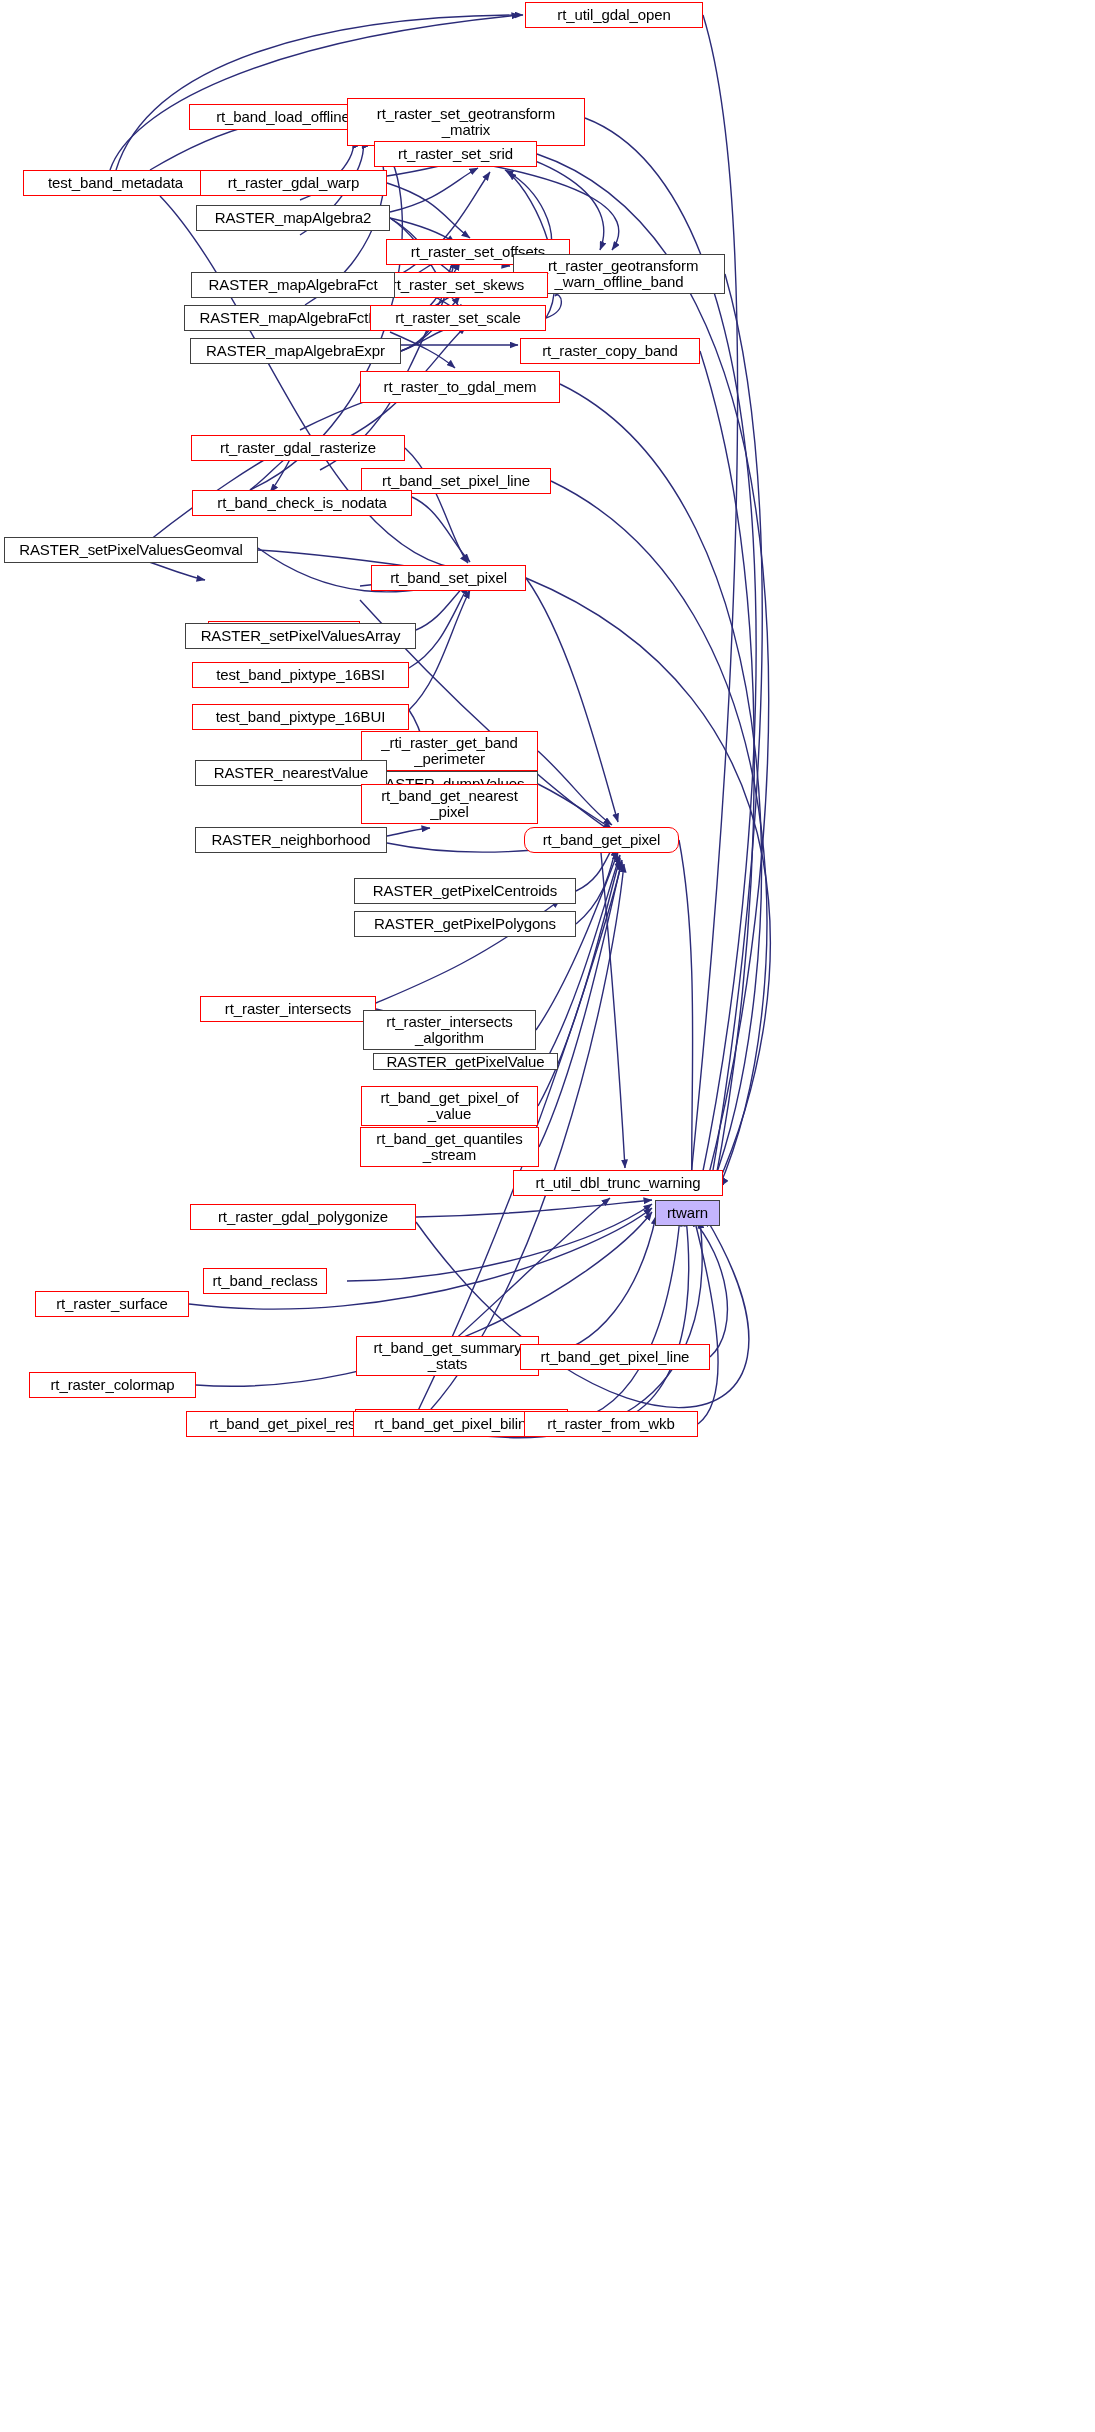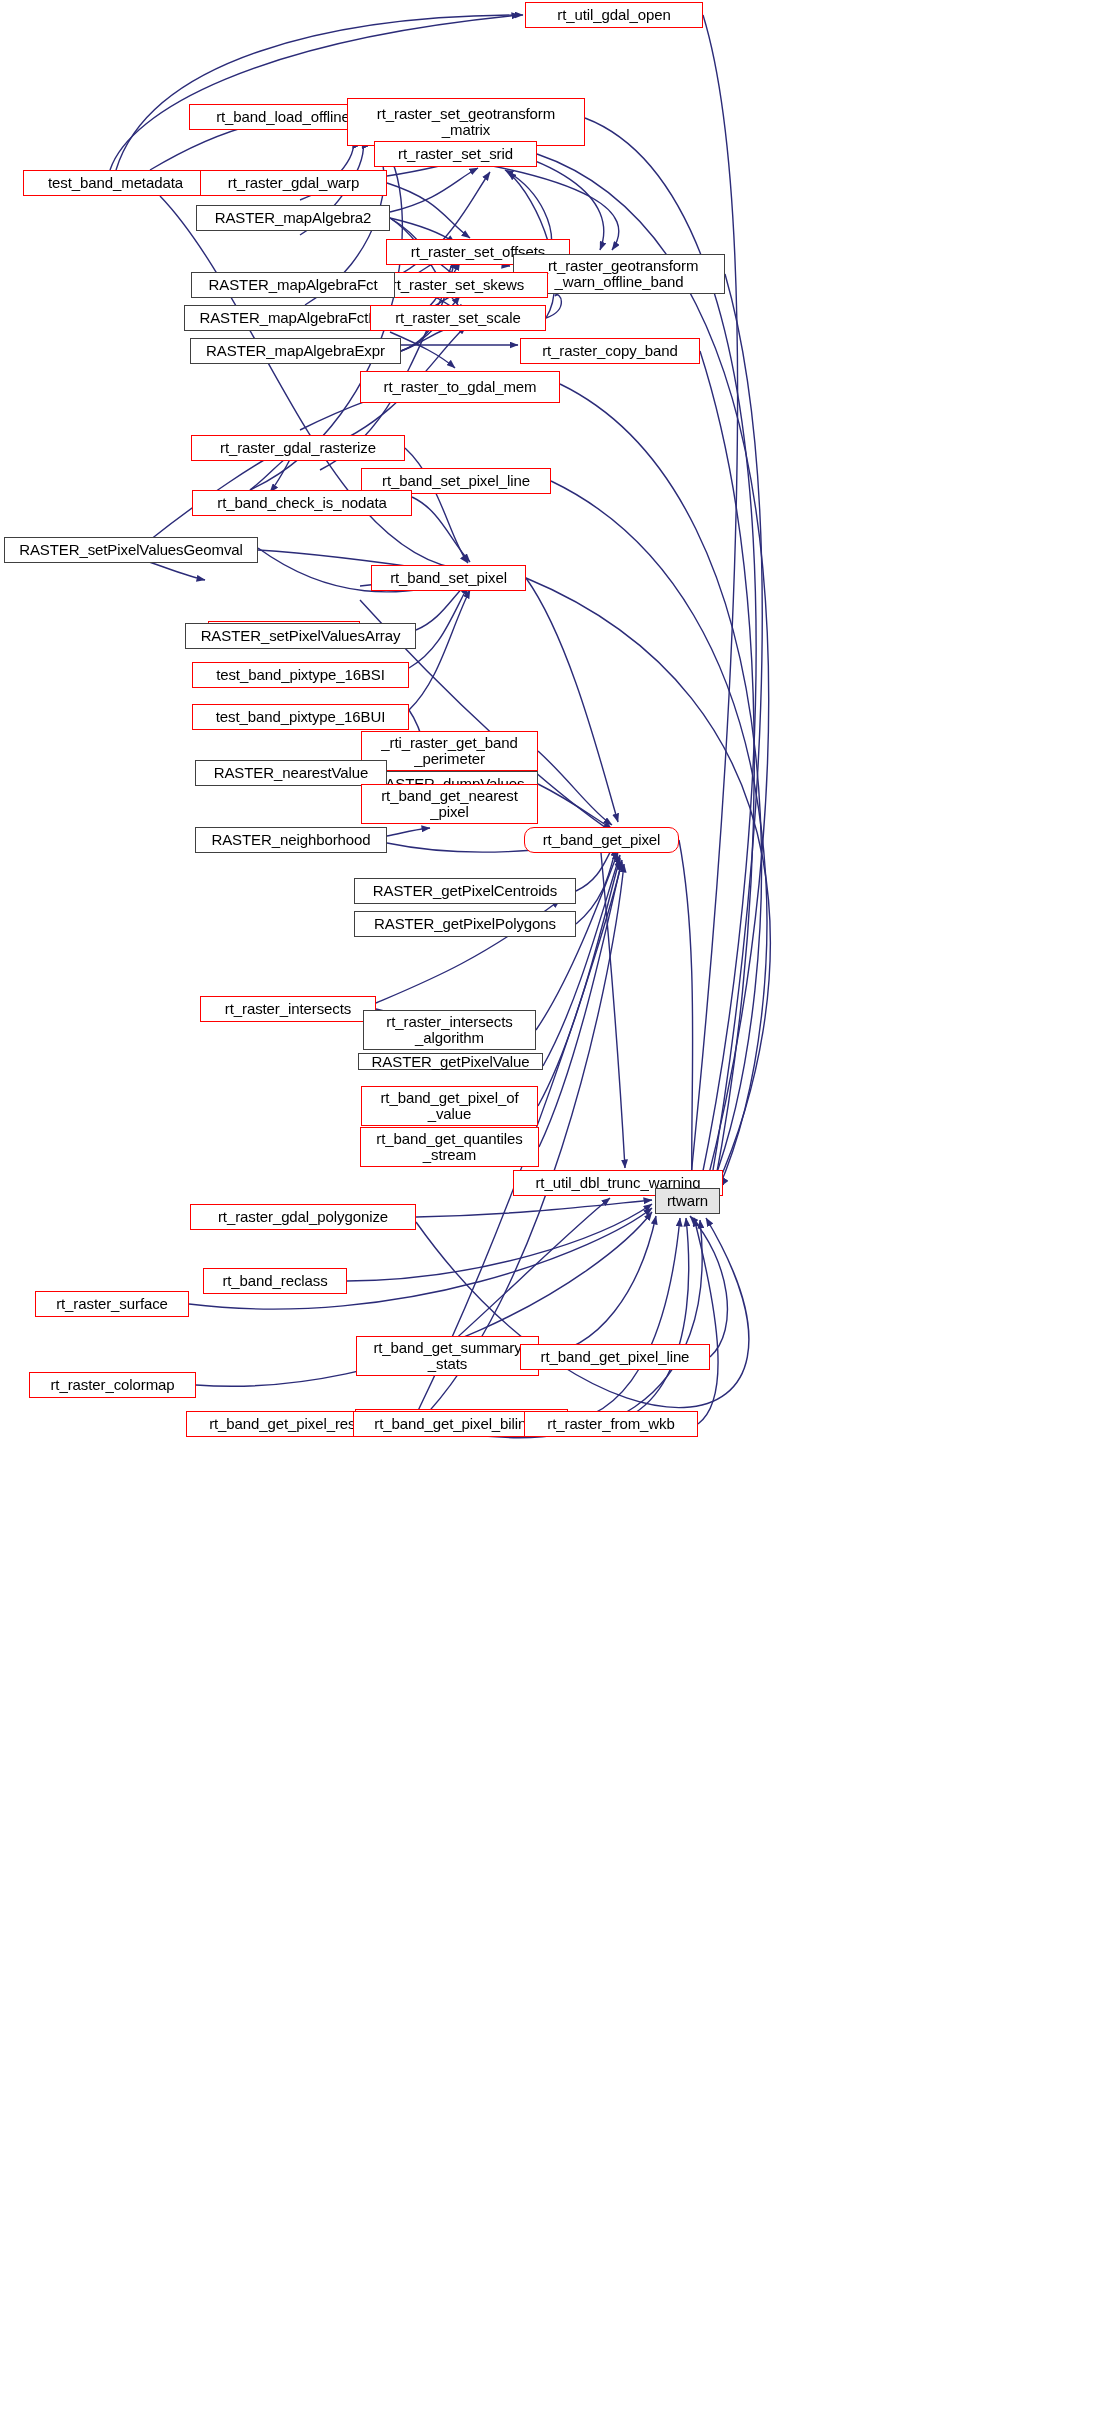--- a/index.html
+++ b/index.html
@@ -5,21 +5,21 @@
   html,body{margin:0;padding:0;background:#ffffff;}
   body{font-family:"Liberation Sans","DejaVu Sans",sans-serif;}
   #graph{position:relative;width:1095px;height:2432px;background:#fff;overflow:hidden;}
   #edges{position:absolute;left:0;top:0;width:1095px;height:2432px;}
   .node{position:absolute;box-sizing:border-box;display:flex;align-items:center;
         justify-content:center;text-align:center;background:#ffffff;
         font-size:15px;line-height:1.05;color:#000;letter-spacing:-0.1px;
         white-space:pre-line;}
   .node.red{border:1.5px solid #ff0000;}
   .node.black{border:1.5px solid #404040;}
-  .node.focus{border:1.5px solid #404040;background:#e5e5e5;}
+  .node.focus{border:1.5px solid #404040;background:#c4b5fd;margin-top:12px;}
 </style>
 </head>
 <body>
 
 <div id="graph">
   <svg id="edges" viewBox="0 0 1095 2432" xmlns="http://www.w3.org/2000/svg">
     <defs>
       <marker id="ah" markerWidth="9" markerHeight="7" refX="8.5" refY="3.5" orient="auto" markerUnits="userSpaceOnUse">
         <path d="M0,0 L9,3.5 L0,7 z" fill="#2b2b78"></path>
       </marker>
@@ -173,29 +173,29 @@
       <div class="node black" style="left: 195px; top: 760px; width: 192px; height: 26px;">RASTER_nearestValue</div>
       <div class="node red" style="left: 361px; top: 784px; width: 177px; height: 40px; text-align: center;">rt_band_get_nearest
 _pixel</div>
       <div class="node red" style="left: 524px; top: 827px; width: 155px; height: 26px; border-radius: 10px;">rt_band_get_pixel</div>
       <div class="node black" style="left: 195px; top: 827px; width: 192px; height: 26px;">RASTER_neighborhood</div>
       <div class="node black" style="left: 354px; top: 878px; width: 222px; height: 26px;">RASTER_getPixelCentroids</div>
       <div class="node black" style="left: 354px; top: 911px; width: 222px; height: 26px;">RASTER_getPixelPolygons</div>
       <div class="node red" style="left: 200px; top: 996px; width: 176px; height: 26px;">rt_raster_intersects</div>
       <div class="node black" style="left: 363px; top: 1010px; width: 173px; height: 40px;">rt_raster_intersects
 _algorithm</div>
-      <div class="node black" style="left: 358px; top: 1053px; width: 185px; height: 17px;">RASTER_getPixelValue</div>
+      <div class="node black" style="left: 373px; top: 1053px; width: 185px; height: 17px;">RASTER_getPixelValue</div>
       <div class="node red" style="left: 361px; top: 1086px; width: 177px; height: 40px;">rt_band_get_pixel_of
 _value</div>
       <div class="node red" style="left: 360px; top: 1127px; width: 179px; height: 40px;">rt_band_get_quantiles
 _stream</div>
       <div class="node red" style="left: 513px; top: 1170px; width: 210px; height: 26px;">rt_util_dbl_trunc_warning</div>
       <div class="node focus" style="left: 655px; top: 1188px; width: 65px; height: 26px;">rtwarn</div>
       <div class="node red" style="left: 190px; top: 1204px; width: 226px; height: 26px;">rt_raster_gdal_polygonize</div>
-      <div class="node red" style="left: 203px; top: 1268px; width: 144px; height: 26px;">rt_band_reclass</div>
+      <div class="node red" style="left: 203px; top: 1268px; width: 124px; height: 26px;">rt_band_reclass</div>
       <div class="node red" style="left: 35px; top: 1291px; width: 154px; height: 26px;">rt_raster_surface</div>
       <div class="node red" style="left: 356px; top: 1336px; width: 183px; height: 40px;">rt_band_get_summary
 _stats</div>
       <div class="node red" style="left: 520px; top: 1344px; width: 190px; height: 26px;">rt_band_get_pixel_line</div>
       <div class="node red" style="left: 29px; top: 1372px; width: 167px; height: 26px;">rt_raster_colormap</div>
       <div class="node red" style="left: 355px; top: 1409px; width: 213px; height: 26px;">rt_band_get_value_count</div>
       <div class="node red" style="left: 186px; top: 1411px; width: 233px; height: 26px;">rt_band_get_pixel_resample</div>
       <div class="node red" style="left: 353px; top: 1411px; width: 216px; height: 26px;">rt_band_get_pixel_bilinear</div>
       <div class="node red" style="left: 524px; top: 1411px; width: 174px; height: 26px;">rt_raster_from_wkb</div>
     </div>

